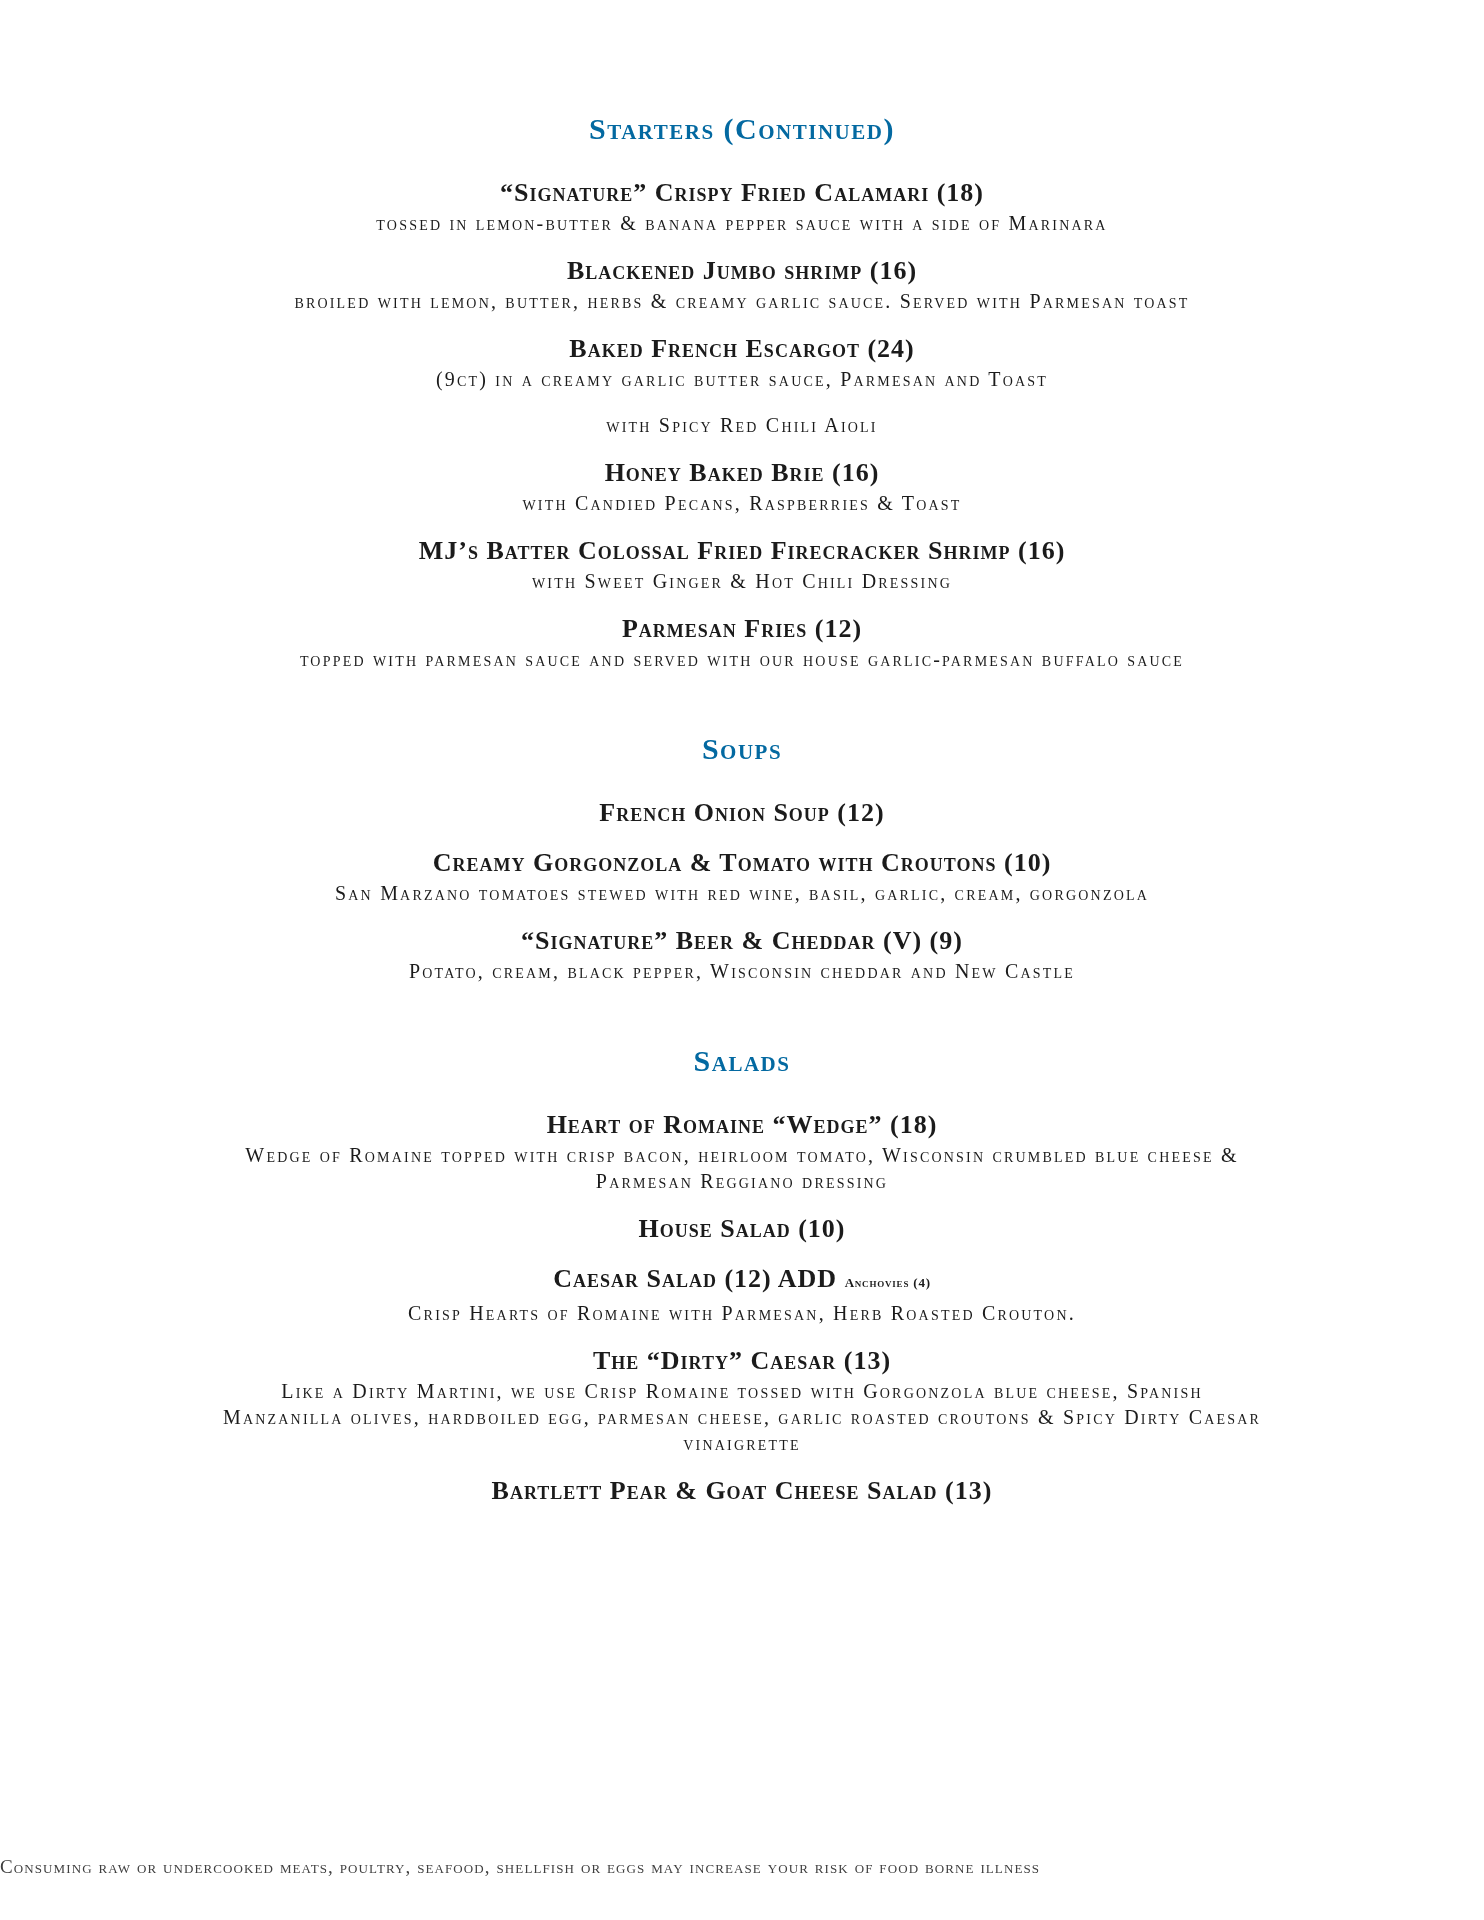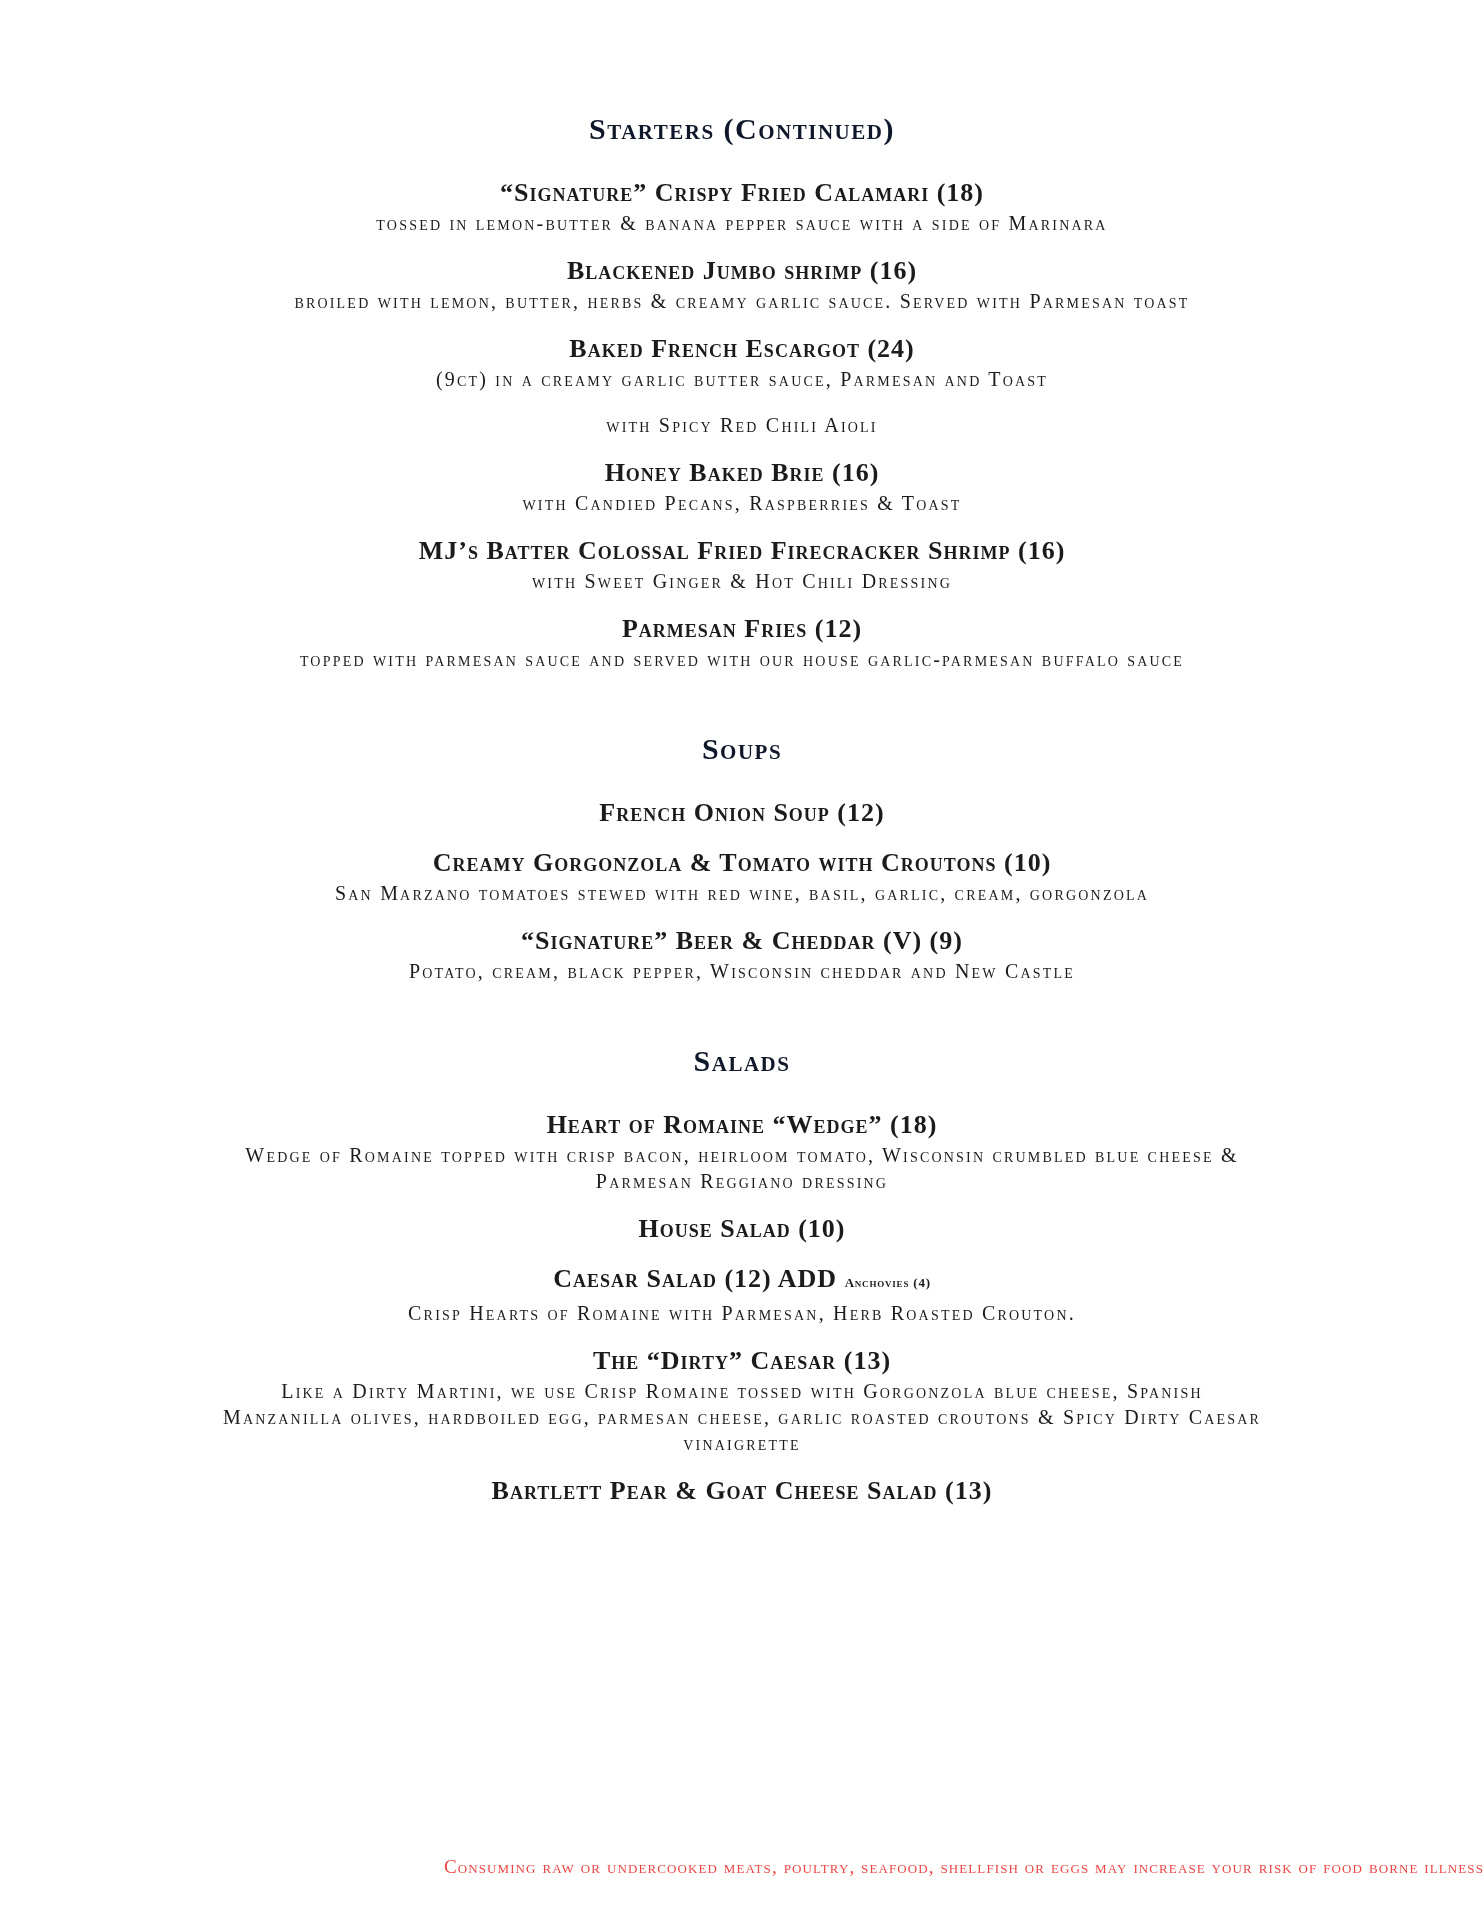--- a/index.html
+++ b/index.html
@@ -15,21 +15,21 @@
     padding-top:112px;
     text-align:center;
   }
   .section + .section{margin-top:60px;font-family:Liberation Serif, serif;}
   .section-title{
     font-variant:small-caps;
     font-weight:700;
     font-size:30px;
     line-height:34px;
     letter-spacing:1.5px;
-    color:#0f172a;
+    color:#0369a1;
     margin:0 0 32px 0;
   }
   .item{margin-bottom:20px;}
   .item-name{
     font-variant:small-caps;
     font-weight:700;
     font-size:26px;
     line-height:30px;
     letter-spacing:1px;
     margin-bottom:2px;
@@ -45,25 +45,25 @@
     line-height:26px;
     letter-spacing:2.2px;
     max-width:1230px;
     margin:0 auto;
     white-space:pre-line;
   }
   .footer{
     position:absolute;
     left:0;right:0;
     bottom:42px;
-    text-align:right;
+    text-align:left;
     font-variant:small-caps;
     font-size:19px;
     letter-spacing:1.1px;
-    color:#ef4444;
+    color:#404040;
   }
 </style>
 </head>
 <body>
 
 <div class="menu">
     <section class="section">
       <h2 class="section-title">Starters (Continued)</h2>
       <div class="item">
         <div class="item-name"><span>“Signature” Crispy Fried Calamari (18)</span></div>

